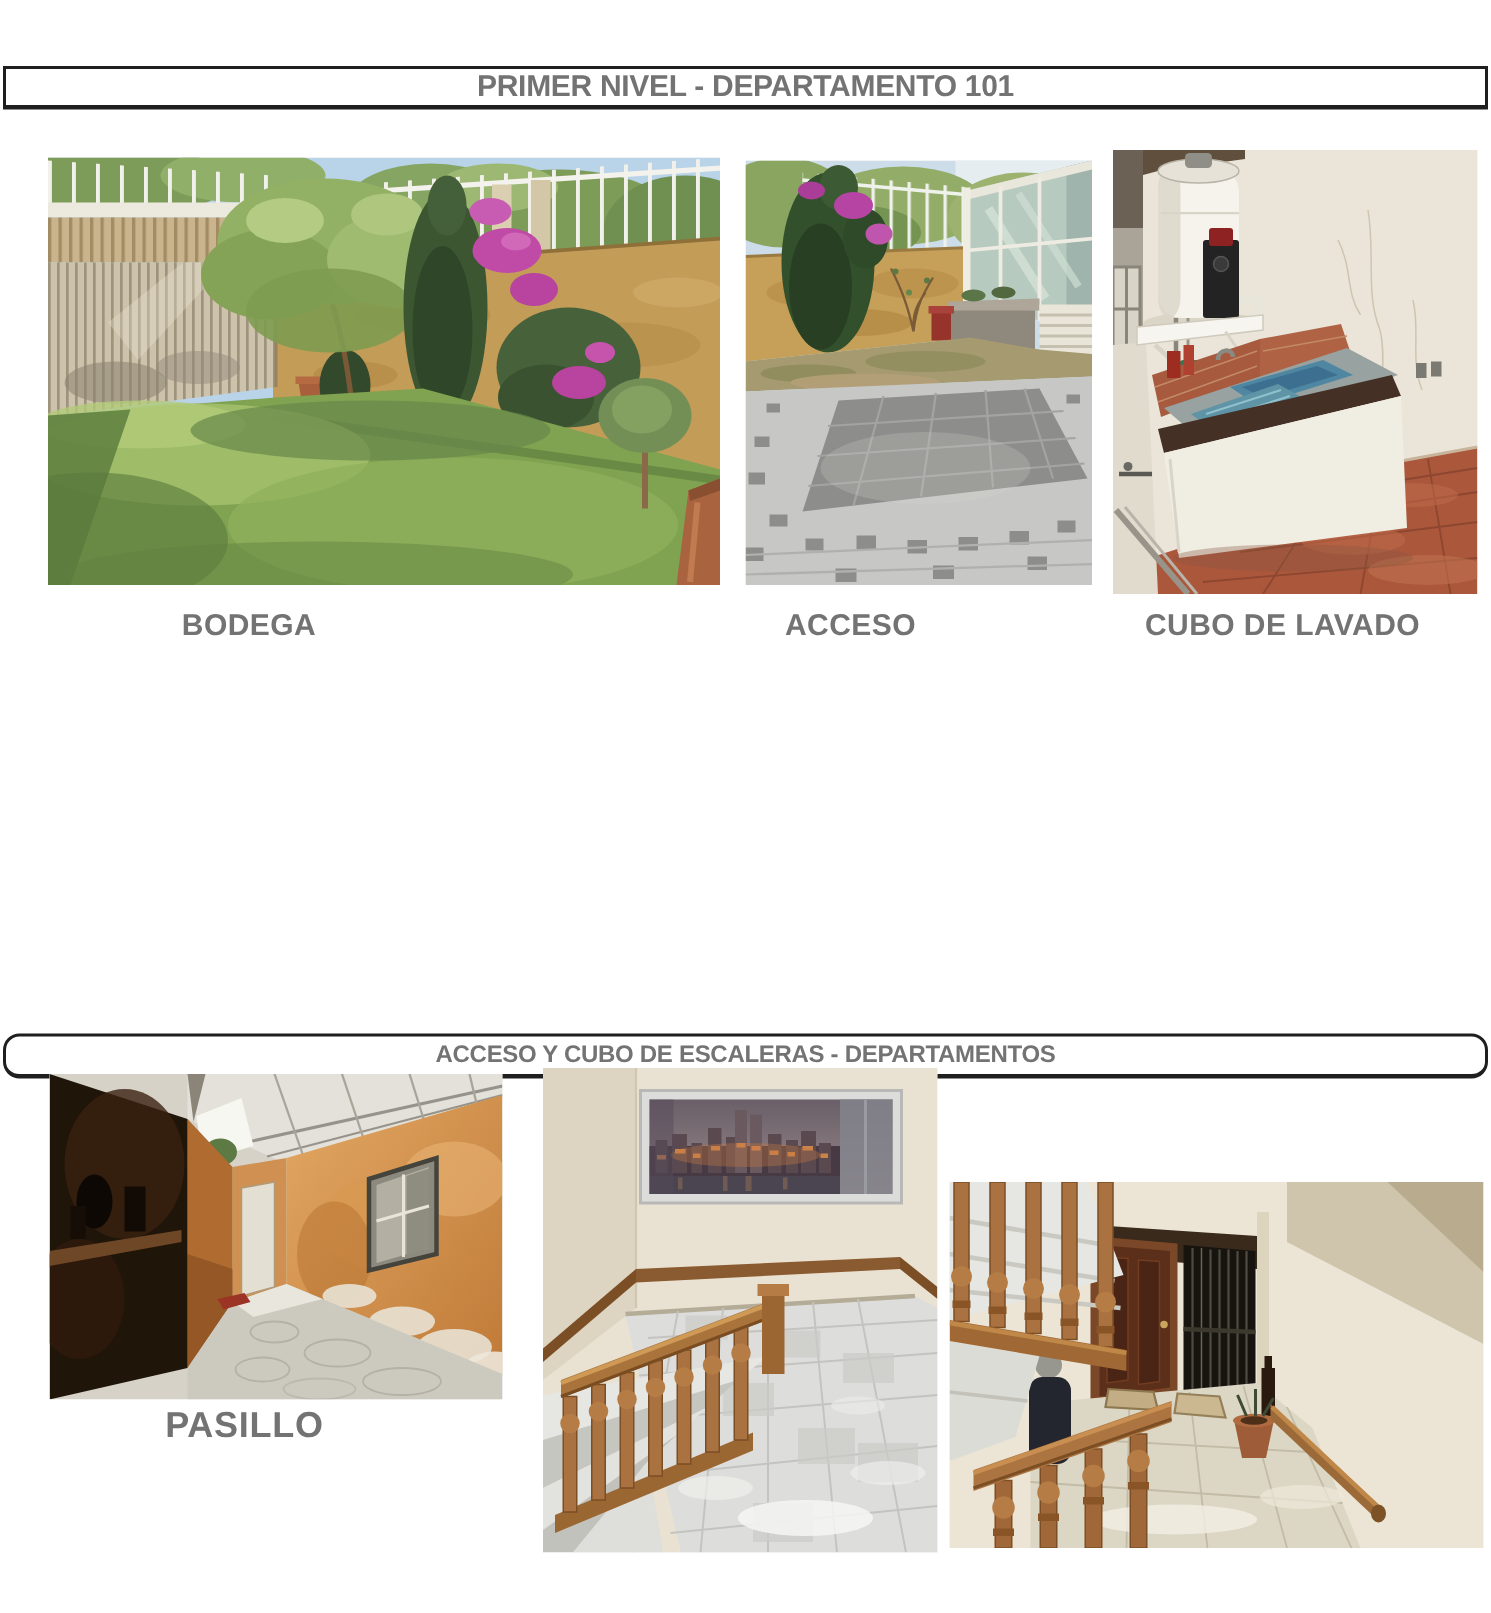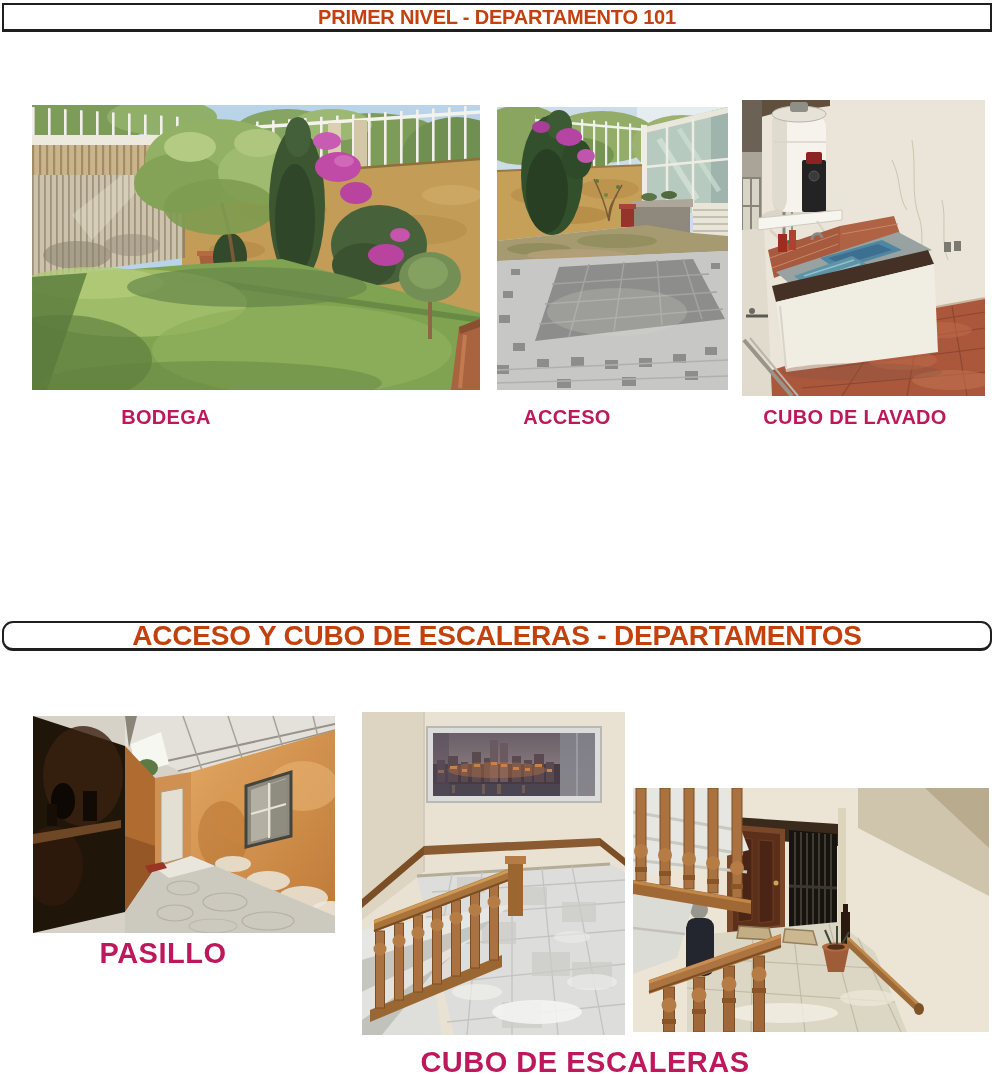--- a/index.html
+++ b/index.html
@@ -1,28 +1,28 @@
 <!DOCTYPE html>
 <html><head>
 <meta charset="utf-8">
 <style>
   html,body { margin:0; padding:0; background:#ffffff; }
   .page { position:relative; width:994px; height:1075px; background:#ffffff;
           font-family:"Liberation Sans", sans-serif; overflow:hidden; }
   .header-box { position:absolute; left:2px; width:986px; background:#ffffff;
                 border:2px solid #1f1f1f; border-bottom-width:3px;
-                text-align:center; font-weight:bold; color:#c2410c; letter-spacing:-0.2px; }
+                text-align:center; font-weight:bold; color:#737373; letter-spacing:-0.2px;margin-top:41px; }
   .header-1 { top:3px; height:24px; line-height:24px; font-size:20px; }
-  .header-2 { top:621px; height:25px; line-height:25px; font-size:28px;border-radius:11px; }
+  .header-2 { top:648px; height:25px; line-height:25px; font-size:16px;border-radius:11px; }
   .photo { position:absolute; overflow:hidden; background:#eee; }
   .photo svg { display:block; width:100%; height:100%; }
   .caption { position:absolute; transform:translateX(-50%); font-weight:bold;
-             color:#be185d; white-space:nowrap; }
+             color:#737373; white-space:nowrap; }
   .cap-sm { font-size:20px; letter-spacing:0.3px; }
-  .cap-lg { font-size:29px; letter-spacing:0.5px; }
+  .cap-lg { font-size:24px; letter-spacing:0.5px; }
 </style>
 </head>
 <body>
 
 <div class="page">
 
   <div class="header-box header-1">
     <span>PRIMER NIVEL - DEPARTAMENTO 101</span>
   </div>
 
@@ -616,15 +616,14 @@
             <rect x="119" y="200" width="14" height="5"></rect>
         </g>
         <polygon points="148,146 148,160 16,206 16,192" fill="#ac7440"></polygon>
         <line x1="148" y1="148" x2="16" y2="194" stroke="#c98f52" stroke-width="3"></line>
         <line x1="148" y1="158" x2="16" y2="204" stroke="#7c4e24" stroke-width="2"></line>
       </g>
     </svg>
   </div>
 
   <div class="caption cap-lg" style="left:163px; top:937px">PASILLO</div>
-  <div class="caption cap-lg" style="left:585px; top:1046px">CUBO DE ESCALERAS</div>
 
 </div>
 
 </body></html>

